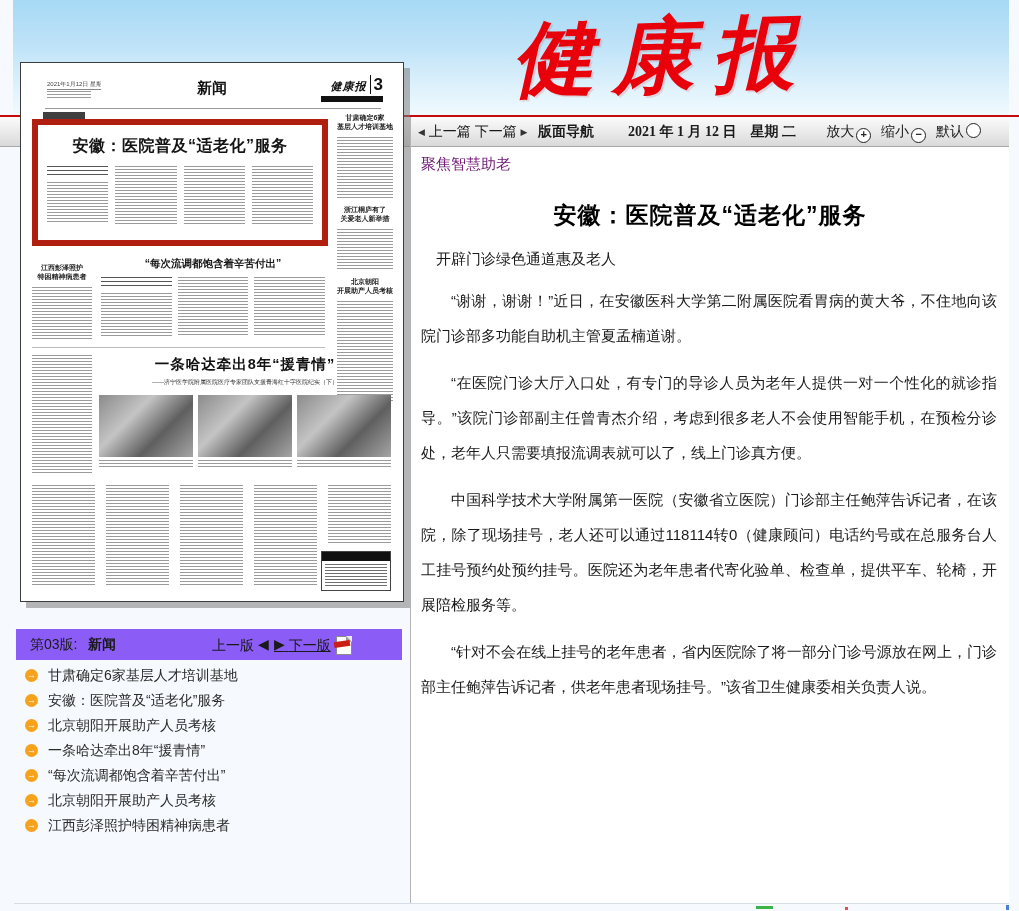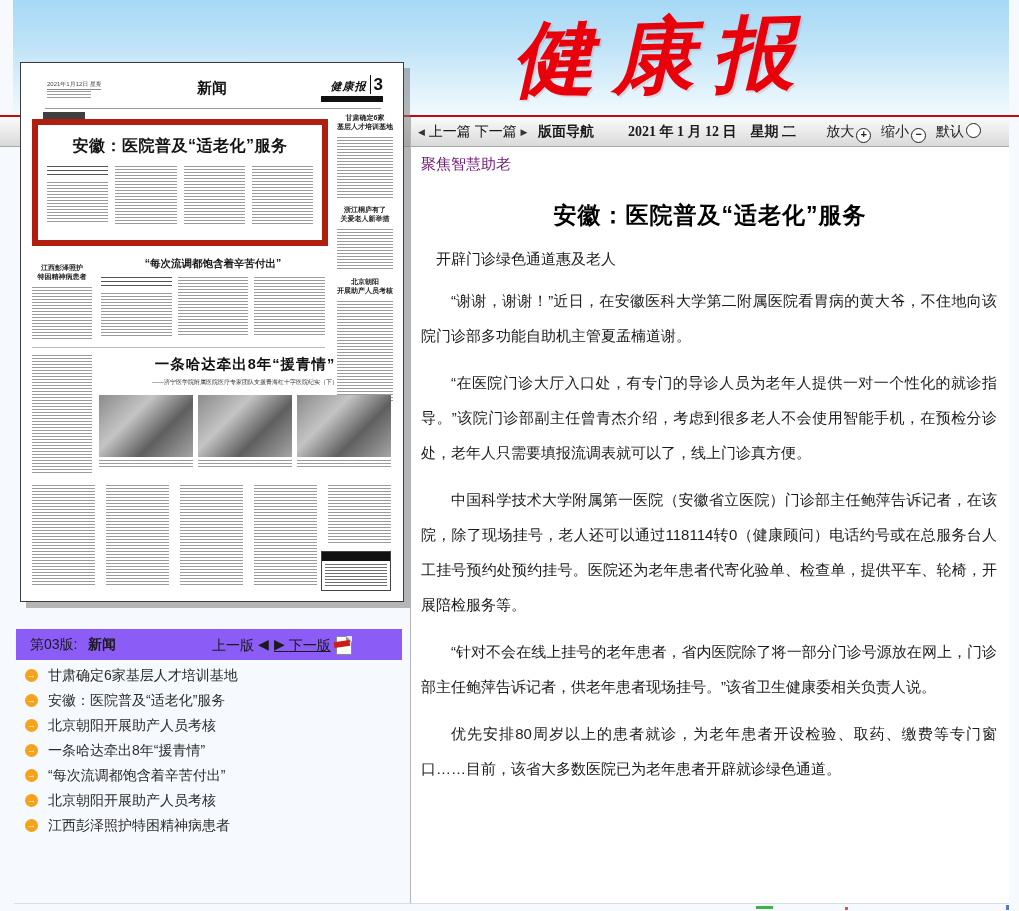--- a/index.html
+++ b/index.html
@@ -222,21 +222,20 @@
   </ul>
 
   <div class="right-panel">
     <div class="kicker">聚焦智慧助老</div>
     <h1 class="art-title">安徽：医院普及“适老化”服务</h1>
     <div class="subhead">开辟门诊绿色通道惠及老人</div>
     <p class="para">“谢谢，谢谢！”近日，在安徽医科大学第二附属医院看胃病的黄大爷，不住地向该院门诊部多功能自助机主管夏孟楠道谢。</p>
     <p class="para">“在医院门诊大厅入口处，有专门的导诊人员为老年人提供一对一个性化的就诊指导。”该院门诊部副主任曾青杰介绍，考虑到很多老人不会使用智能手机，在预检分诊处，老年人只需要填报流调表就可以了，线上门诊真方便。</p>
     <p class="para">中国科学技术大学附属第一医院（安徽省立医院）门诊部主任鲍萍告诉记者，在该院，除了现场挂号，老人还可以通过118114转0（健康顾问）电话约号或在总服务台人工挂号预约处预约挂号。医院还为老年患者代寄化验单、检查单，提供平车、轮椅，开展陪检服务等。</p>
     <p class="para">“针对不会在线上挂号的老年患者，省内医院除了将一部分门诊号源放在网上，门诊部主任鲍萍告诉记者，供老年患者现场挂号。”该省卫生健康委相关负责人说。</p>
-    <p class="para">优先安排80周岁以上的患者就诊，为老年患者开设检验、取药、缴费等专门窗口……目前，该省大多数医院已为老年患者开辟就诊绿色通道。</p>
   </div>
 
   <div class="footer-line"></div>
   <div class="frag-green"></div>
   <div class="frag-red"></div>
   <div class="frag-blue"></div>
 
 </div>
 
 </body></html>

